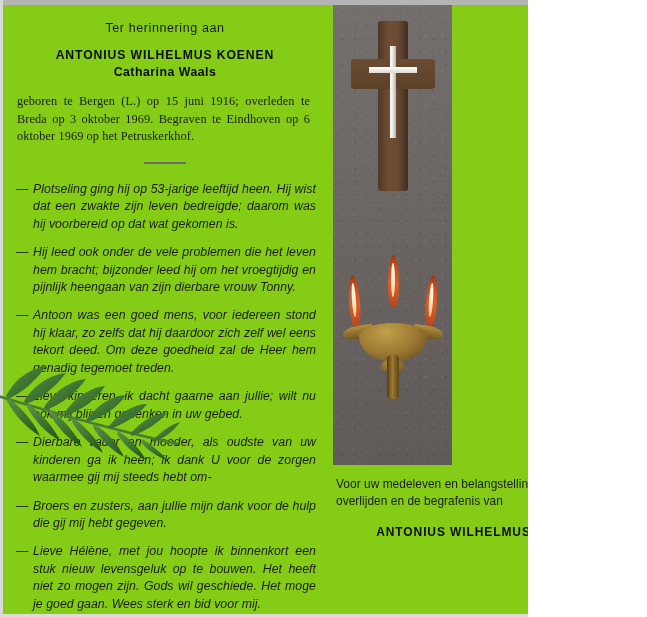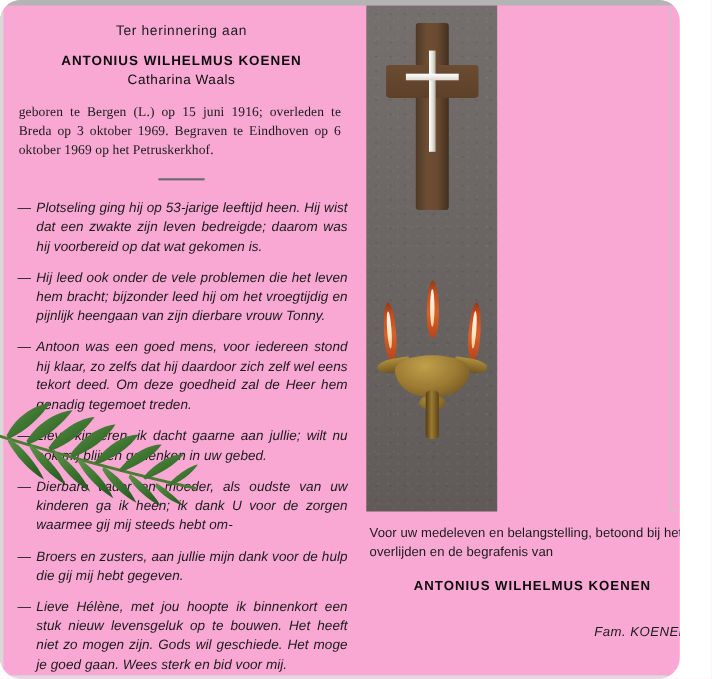--- a/index.html
+++ b/index.html
@@ -5,25 +5,24 @@
   html, body {
     margin: 0;
     padding: 0;
     background: #ffffff;
   }
   body {
     font-family: "Liberation Sans", sans-serif;
   }
   #card {
     position: relative;
-    width: 618px;
+    width: 528px;
     height: 617px;
-    background: #f9a8d4;
+    background: #84cc16;
     overflow: hidden;
-    border-radius: 19px;
   }
   
   .edge-top {
     position: absolute;
     left: 0; top: 0;
     width: 647px; height: 5px;
     background: #b4b4b4;
   }
   .edge-left {
     position: absolute;
@@ -76,21 +75,21 @@
   .relation-line {
     text-align: center;
     font-size: 12.3px;
     color: #1b1b1b;
     letter-spacing: .5px;
     margin-top: 13px;
   }
   .spouse-name {
     text-align: center;
     font-size: 12.3px;
-    font-weight: normal;
+    font-weight: bold;
     color: #0d0d0d;
     letter-spacing: .5px;
     margin-top: 3px;
   }
   .life-dates {
     font-size: 12.3px;
     color: #1b1b1b;
     text-align: justify;
     line-height: 1.43;
     margin: 14px 20px 0 17px;

